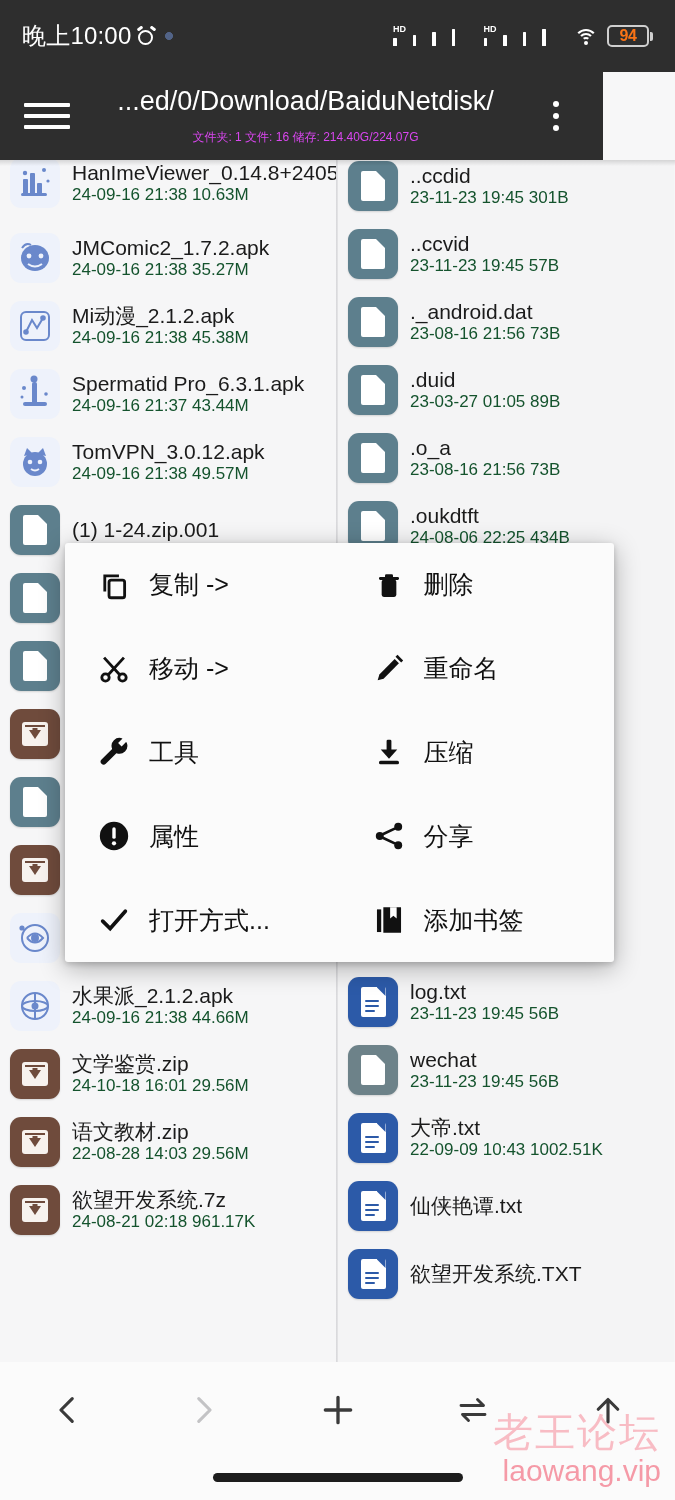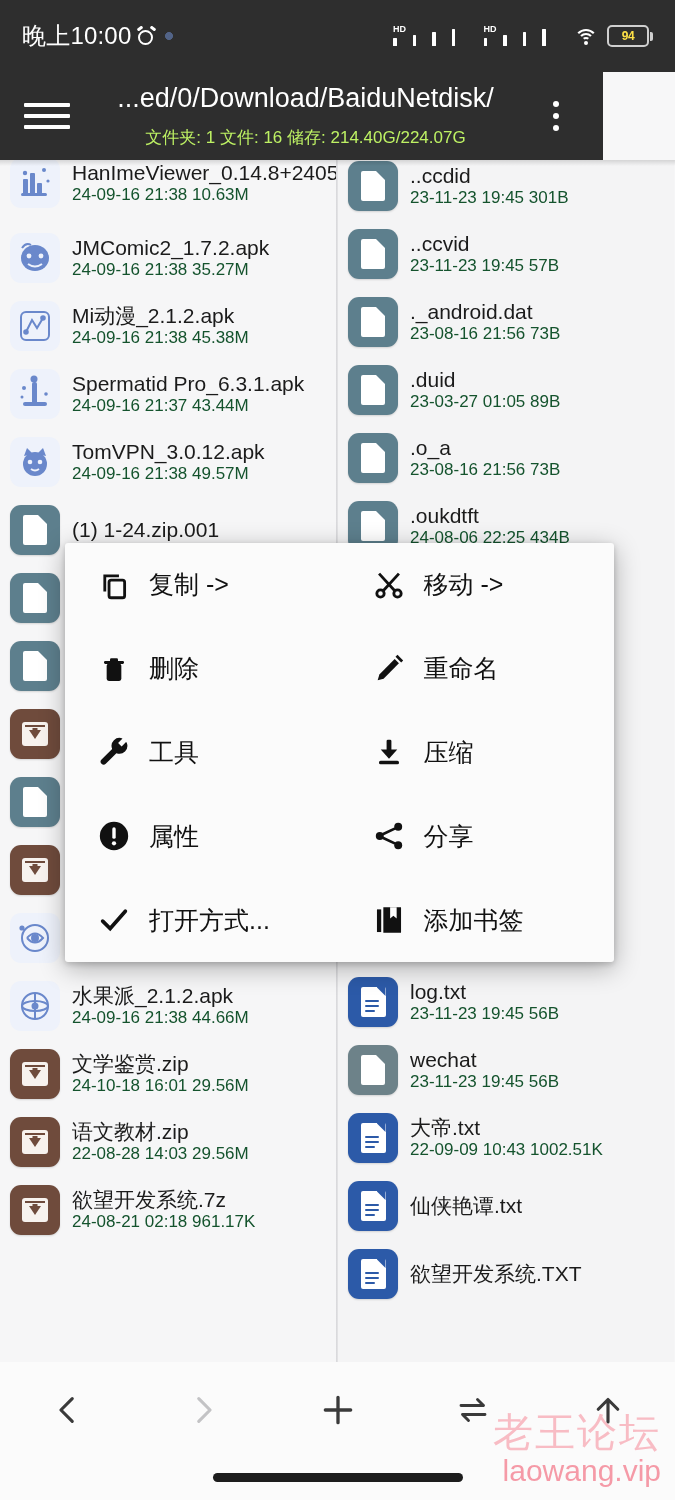--- a/index.html
+++ b/index.html
@@ -38,33 +38,33 @@
   .wifi span { position:absolute; left:50%; transform:translateX(-50%);
      border:2.2px solid #fff; border-bottom-color:transparent; border-left-color:transparent;
      border-right-color:transparent; border-radius:50%; }
   .wifi .w1 { width:24px; height:24px; top:2px; }
   .wifi .w2 { width:16px; height:16px; top:6px; }
   .wifi .w3 { width:8px;  height:8px;  top:10px; }
   .wifi .wd { width:4px;height:4px;background:#fff;border-radius:50%;top:14px;border:none;}
   .batt { display:flex; align-items:center; }
   .batt .shell { width:42px; height:22px; border:2px solid #cfcfcf; border-radius:5px;
       display:flex; align-items:center; justify-content:center; }
-  .batt .lvl { font-size:12px; color:#fde047; font-weight:600; letter-spacing:-.3px;}
+  .batt .lvl { font-size:16px; color:#f97316; font-weight:600; letter-spacing:-.3px;}
   .batt .cap { width:3px; height:9px; background:#cfcfcf; border-radius:0 2px 2px 0; margin-left:1px;}
 
   
   .toolbar {
     position:absolute; top:72px; left:0; width:603px; height:88px;
     background:#2e2e2e; color:#fff; display:flex; align-items:center;
   }
   .hamburger { width:62px; margin-left:24px; display:flex; flex-direction:column; gap:7px; }
   .hamburger i { display:block; height:4px; background:#fff; border-radius:1px; width:46px; }
   .tb-center { flex:1; display:flex; flex-direction:column; align-items:center; justify-content:center; }
   .tb-path { font-size:27px; color:#fff; line-height:1.12; white-space:nowrap; }
-  .tb-sub { font-size:17px; color:#bef264; margin-top:12px; white-space:nowrap; }
+  .tb-sub { font-size:12px; color:#d946ef; margin-top:12px; white-space:nowrap; }
   .kebab { width:62px; display:flex; flex-direction:column; align-items:center; gap:6px; margin-right:16px;}
   .kebab i { width:6px; height:6px; background:#fff; border-radius:50%; display:block; }
 
   
   .content { position:absolute; top:160px; left:0; width:675px; height:1202px;
      background:#f6f6f7; display:flex; overflow:hidden; }
   .col { width:337px; height:100%; position:relative; overflow:hidden; }
   .col.left { background:#f6f6f7; }
   .col.right { background:#f4f4f5; border-left:1px solid #e2e2e4; }
   .divider { position:absolute; left:336px; top:0; width:3px; height:100%;
@@ -593,37 +593,37 @@
         <span class="mico">
           <svg width="34" height="34" viewBox="0 0 24 24" fill="none" stroke="#111" stroke-width="2">
             <rect x="8.5" y="8.5" width="11" height="12.5" rx="1.5"></rect>
             <path d="M15.5 5.5H5.5v11"></path>
           </svg>
         </span>
         <span class="mlabel">复制 -&gt;</span>
       </div>
       <div class="mi">
         <span class="mico">
+          <svg width="32" height="32" viewBox="0 0 24 24" fill="#111">
+            <rect x="6.5" y="8" width="11" height="13" rx="1.6"></rect>
+            <rect x="9" y="4" width="6" height="2.4" rx="1"></rect>
+            <rect x="4.5" y="6" width="15" height="2.2" rx="1"></rect>
+          </svg>
+        </span>
+        <span class="mlabel">删除</span>
+      </div>
+      <div class="mi">
+        <span class="mico">
           <svg width="34" height="34" viewBox="0 0 24 24" fill="none" stroke="#111" stroke-width="2">
             <circle cx="6" cy="18" r="2.6"></circle>
             <circle cx="18" cy="18" r="2.6"></circle>
             <path d="M7.8 16.2 19 4M16.2 16.2 5 4"></path>
           </svg>
         </span>
         <span class="mlabel">移动 -&gt;</span>
-      </div>
-      <div class="mi">
-        <span class="mico">
-          <svg width="32" height="32" viewBox="0 0 24 24" fill="#111">
-            <rect x="6.5" y="8" width="11" height="13" rx="1.6"></rect>
-            <rect x="9" y="4" width="6" height="2.4" rx="1"></rect>
-            <rect x="4.5" y="6" width="15" height="2.2" rx="1"></rect>
-          </svg>
-        </span>
-        <span class="mlabel">删除</span>
       </div>
       <div class="mi">
         <span class="mico">
           <svg width="34" height="34" viewBox="0 0 24 24" fill="#111">
             <path d="M4 20l1.2-4.2L16 5l3 3L8.2 18.8 4 20z"></path>
             <path d="M16.6 3.4 18 2l4 4-1.4 1.4z"></path>
           </svg>
         </span>
         <span class="mlabel">重命名</span>
       </div>

